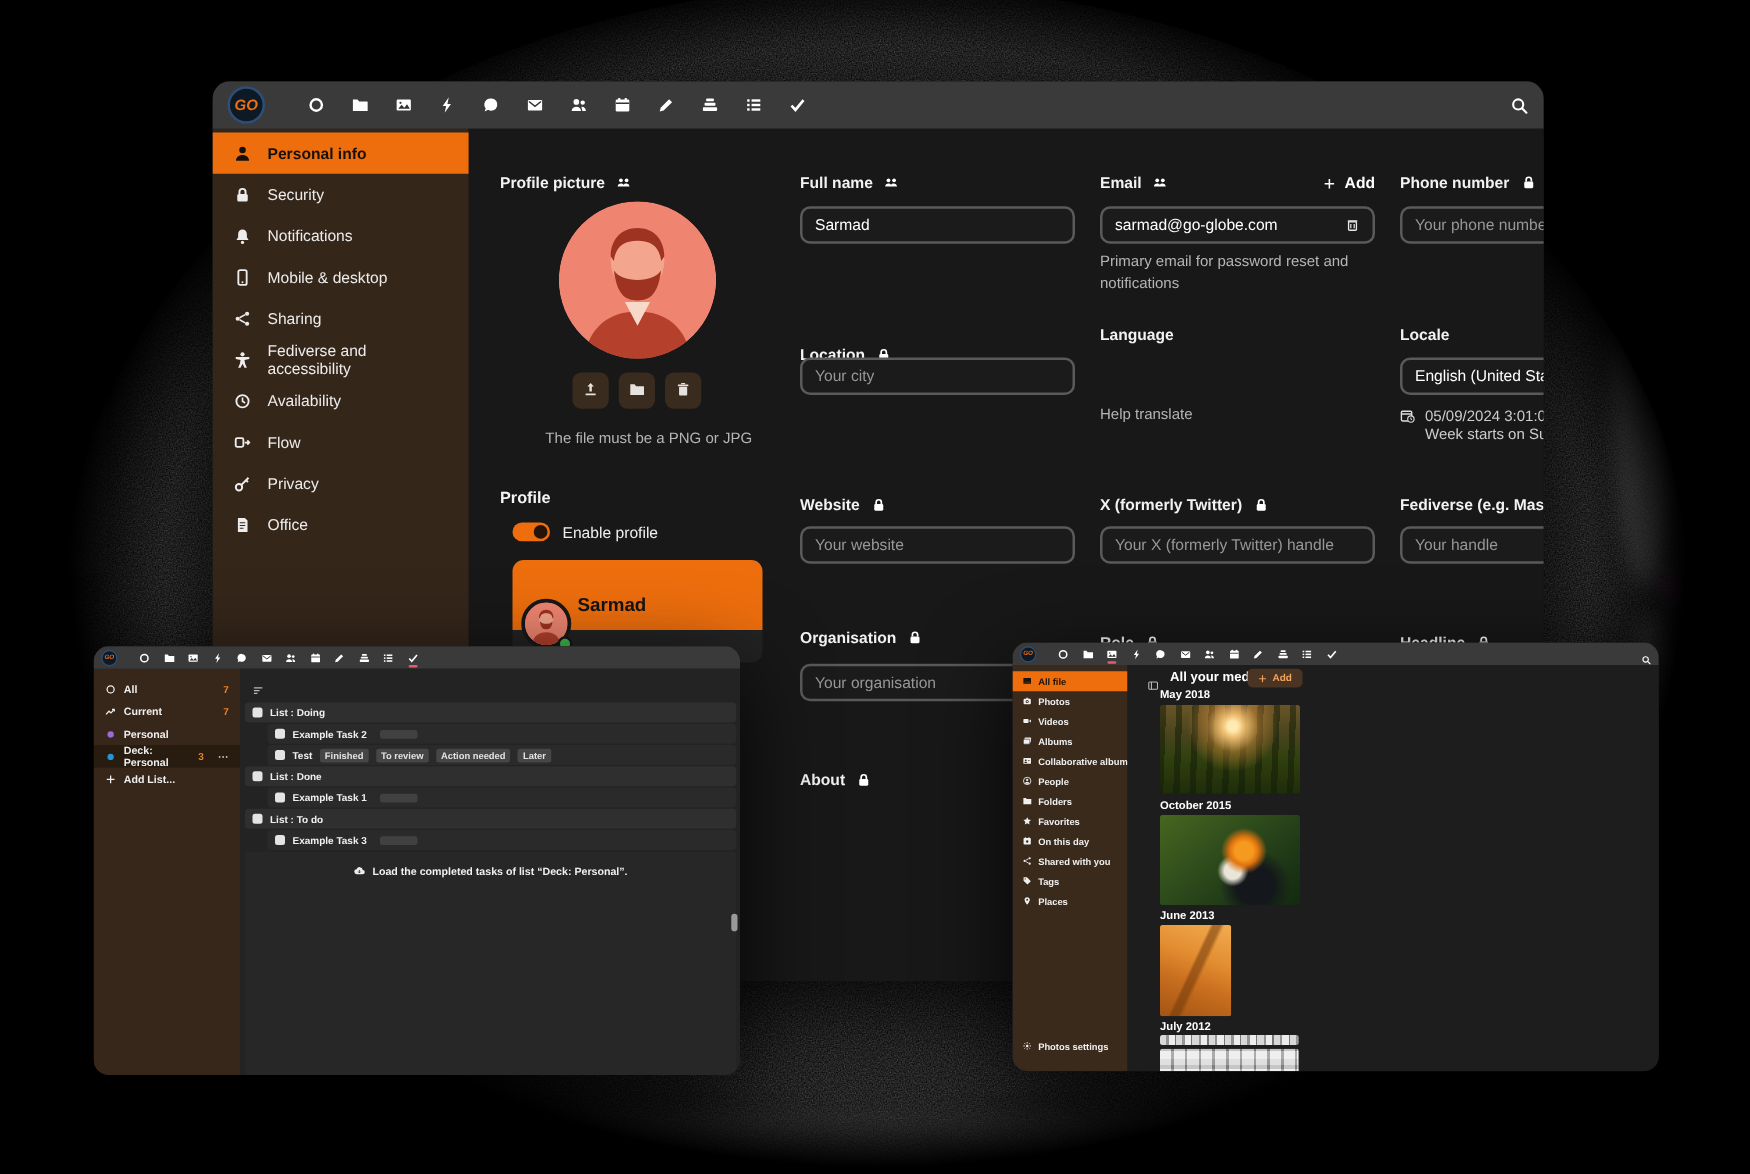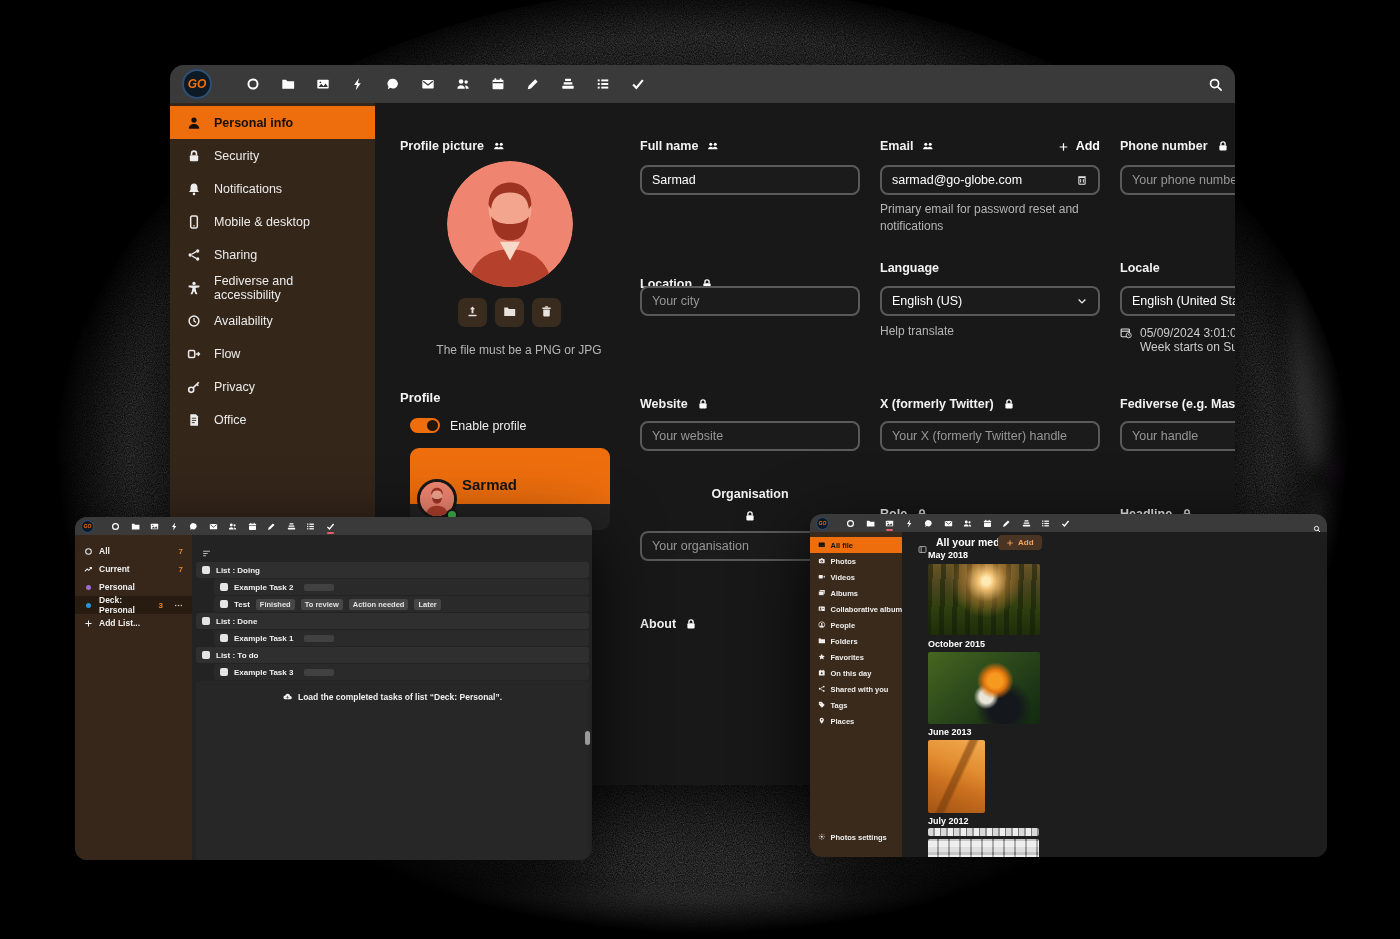--- a/index.html
+++ b/index.html
@@ -480,28 +480,20 @@
                 <path d="M5.2 7V5.2a2.8 2.8 0 0 1 5.6 0V7" fill="none" stroke="currentColor" stroke-width="1.8"></path>
                 <rect x="3.2" y="7" width="9.6" height="7" rx="1.4"></rect>
               </svg>
             </span>
         </div>
         <input class="finput" style="left: 265px; top: 183px;" placeholder="Your city">
 
         <div class="flabel" style="left:505px;top:158px;">
           <span>Language</span>
         </div>
-        <div class="finput" style="left:505px;top:183px;">
-          <span class="val">English (US)</span>
-          <span class="fic">
-              <svg viewBox="0 0 16 16" width="100%" height="100%" fill="currentColor">
-                <path d="M3.5 6l4.5 4.5L12.5 6" fill="none" stroke="currentColor" stroke-width="1.8"></path>
-              </svg>
-            </span>
-        </div>
         <div class="fhelp" style="left:505px;top:220px;">Help translate</div>
 
         <div class="flabel" style="left:745px;top:158px;">
           <span>Locale</span>
         </div>
         <div class="finput" style="left:745px;top:183px;">
           <span class="val">English (United States)</span>
         </div>
         <div class="fmeta" style="left:745px;top:223px;">
           <span class="fic">
@@ -538,21 +530,21 @@
               </svg>
             </span>
         </div>
         <input class="finput" style="left: 505px; top: 318px;" placeholder="Your X (formerly Twitter) handle">
 
         <div class="flabel" style="left:745px;top:294px;">
           <span>Fediverse (e.g. Mastodon)</span>
         </div>
         <input class="finput" style="left: 745px; top: 318px;" placeholder="Your handle">
 
-        <div class="flabel" style="left:265px;top:384px;flex-direction:column;">
+        <div class="flabel" style="left:265px;top:400px;">
           <span>Organisation</span>
           <span class="fic">
               <svg viewBox="0 0 16 16" width="100%" height="100%" fill="currentColor">
                 <path d="M5.2 7V5.2a2.8 2.8 0 0 1 5.6 0V7" fill="none" stroke="currentColor" stroke-width="1.8"></path>
                 <rect x="3.2" y="7" width="9.6" height="7" rx="1.4"></rect>
               </svg>
             </span>
         </div>
         <input class="finput" style="left: 265px; top: 428px;" placeholder="Your organisation">
 

